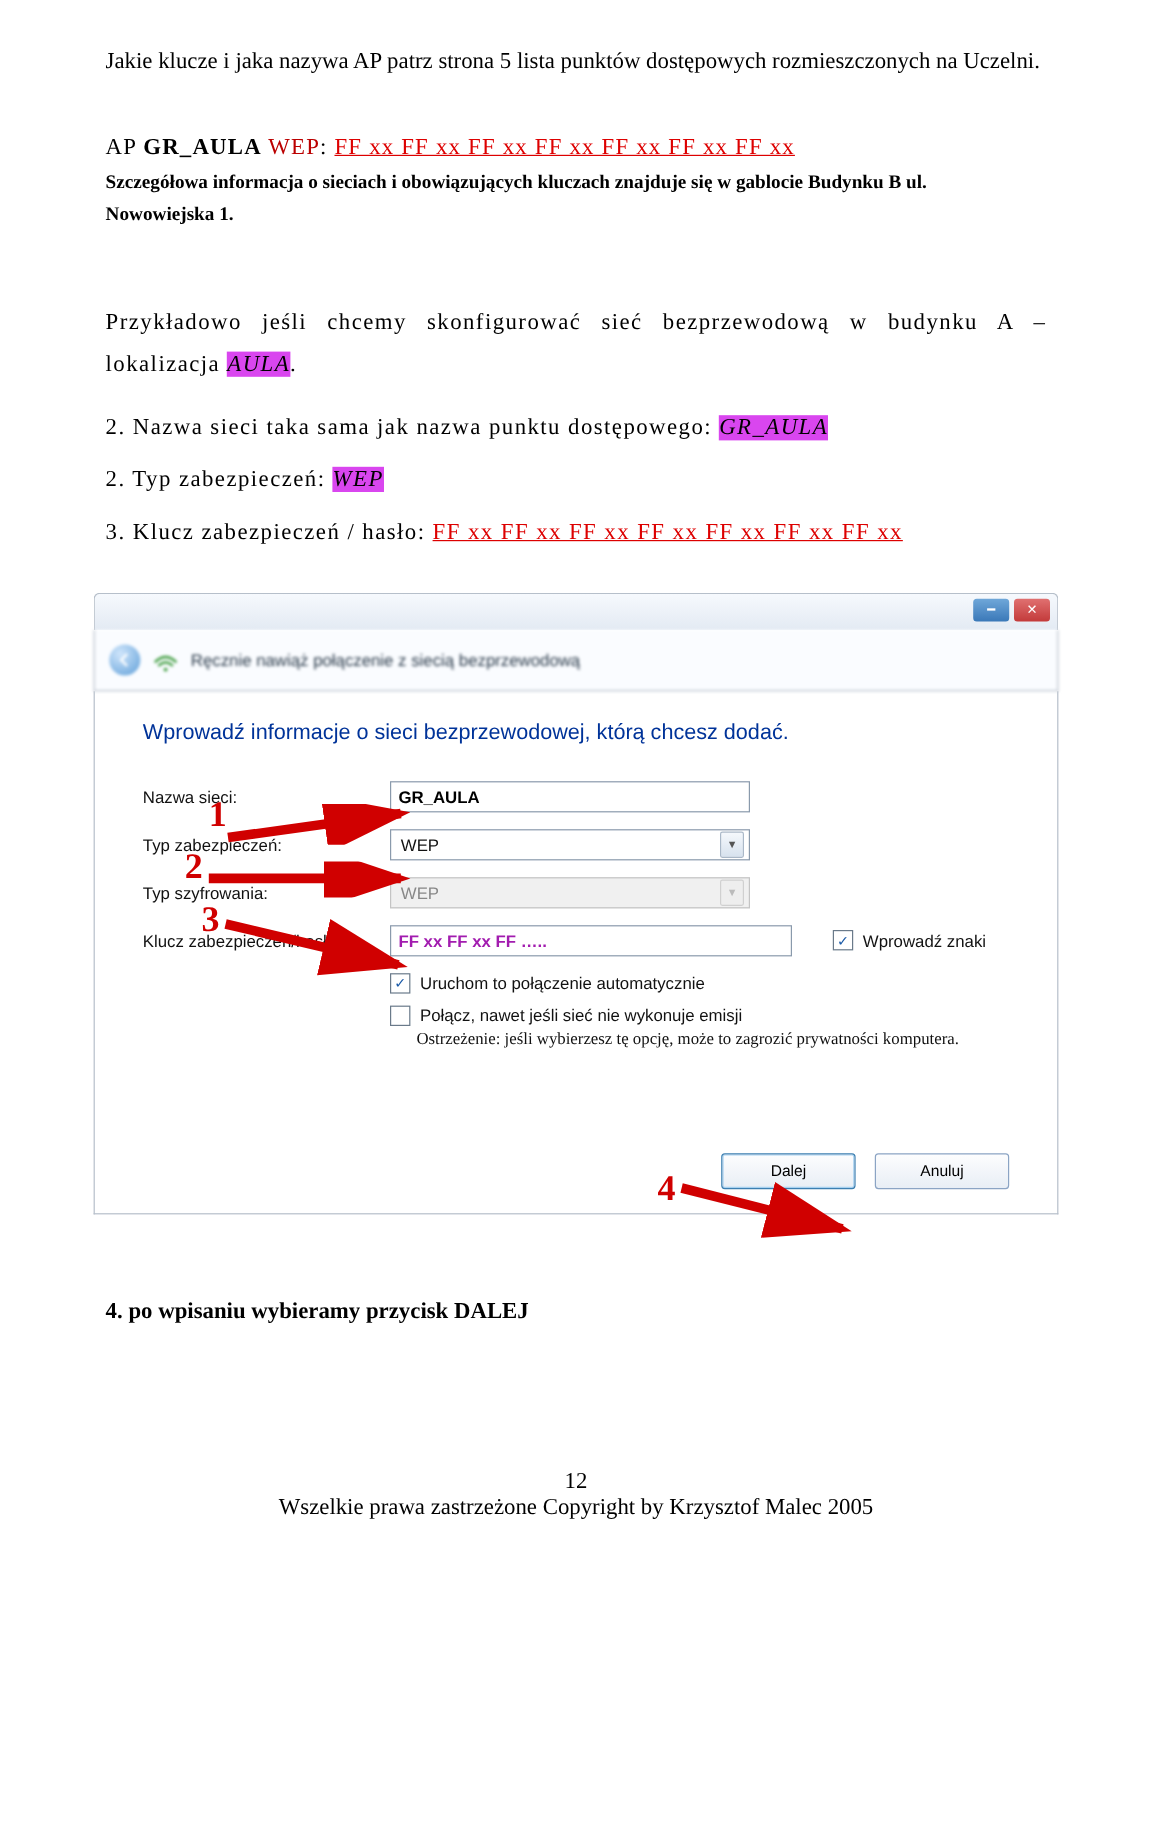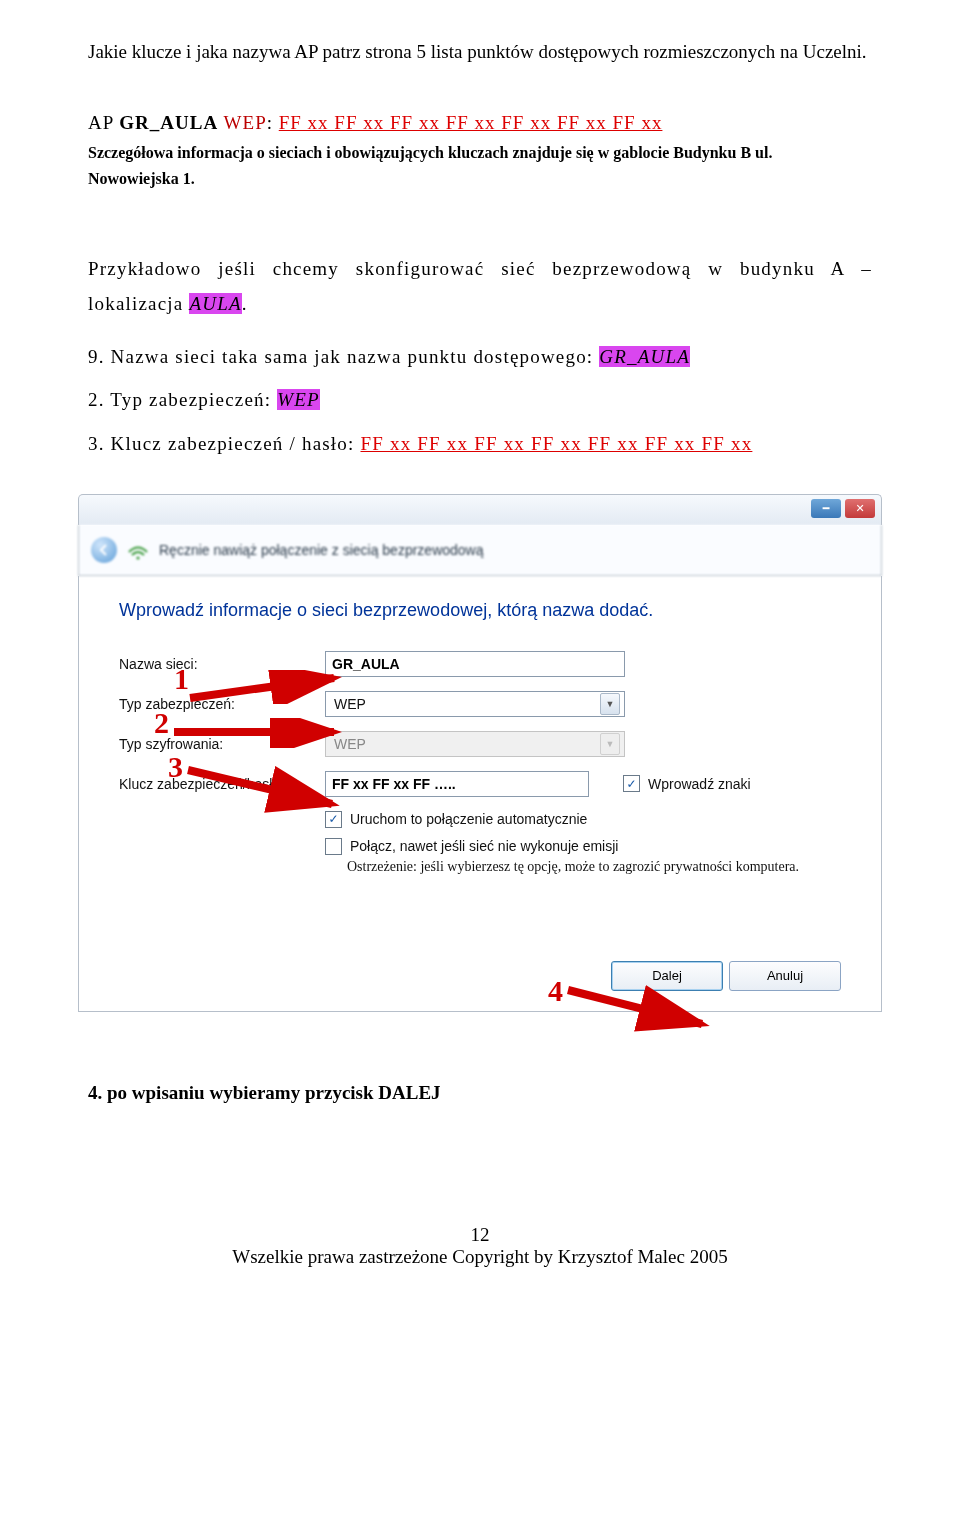--- a/index.html
+++ b/index.html
@@ -163,27 +163,27 @@
     width: 18px; height: 20px;
     background: linear-gradient(#f5f8fc,#d7e2ee);
     border: 1px solid #aab8c8;
     border-radius: 2px;
     display:flex;align-items:center;justify-content:center;
     font-size: 9px;color:#555;
   }
   .combo.disabled .combo-btn { background:#eee;border-color:#d0d0d0;color:#bbb; }
   .key-row { align-items:center; }
   .key-input {
-    width: 264px;
+    width: 335px;
     height: 26px;
     border: 1px solid #8a9aac;
     padding: 0 6px;
     font-size: 14px;
     font-weight: bold;
-    color: #000000;
+    color: #a21caf;
     box-sizing: border-box;
     display:flex;align-items:center;
   }
   .cb-row {
     display: flex;
     align-items:center;
     font-size: 14px;
     color: #111;
     margin: 10px 0 0 0;
   }
@@ -206,21 +206,21 @@
   .warn {
     font-size: 14px;
     color: #111;
     margin: 4px 0 0 228px;
     font-family: Liberation Serif, serif;
   }
   .btn-bar {
     margin: 86px 0 0 0;
     display:flex;
     justify-content:flex-end;
-    gap: 6px;
+    gap: 16px;
     position: relative;
   }
   .win-button {
     min-width: 82px;
     height: 28px;
     border: 1px solid #8ba4c4;
     border-radius: 3px;
     background: linear-gradient(#fdfdfe,#e8eef5);
     font-family: "Segoe UI", Arial, sans-serif;
     font-size: 13px;
@@ -276,21 +276,21 @@
 
   <p class="small bold">Szczegółowa informacja o sieciach i obowiązujących kluczach znajduje się w gablocie Budynku B ul.</p>
   <p class="small bold">Nowowiejska 1.</p>
 
   <p class="example">
     <span>Przykładowo jeśli chcemy skonfigurować sieć bezprzewodową w budynku A – lokalizacja </span><span class="hl">AULA</span><span>.</span>
   </p>
 
   <div class="num-list">
     <div>
-      <span>9. Nazwa sieci taka sama jak nazwa punktu dostępowego: </span>
+      <span>2. Nazwa sieci taka sama jak nazwa punktu dostępowego: </span>
       <span class="hl">GR_AULA</span>
     </div>
     <div>
       <span>2. Typ zabezpieczeń: </span>
       <span class="hl">WEP</span>
     </div>
     <div>
       <span>3. Klucz zabezpieczeń / hasło: </span>
       <span class="red">FF xx FF xx FF xx FF xx FF xx FF xx FF xx</span>
     </div>
@@ -315,21 +315,21 @@
         <svg width="22" height="22" viewBox="0 0 22 22">
           <path d="M2 13 Q11 4 20 13" stroke="#3b9b3b" stroke-width="2" fill="none"></path>
           <path d="M5 16 Q11 10 17 16" stroke="#3b9b3b" stroke-width="2" fill="none"></path>
           <circle cx="11" cy="19" r="1.6" fill="#3b9b3b"></circle>
         </svg>
       </span>
       <span class="breadcrumb-text">Ręcznie nawiąż połączenie z siecią bezprzewodową</span>
     </div>
 
     <div class="content-panel">
-      <p class="big-title">Wprowadź informacje o sieci bezprzewodowej, którą nazwa dodać.</p>
+      <p class="big-title">Wprowadź informacje o sieci bezprzewodowej, którą chcesz dodać.</p>
 
       <div class="form-row">
         <span class="form-label">Nazwa sieci:</span>
         <span class="textbox">GR_AULA</span>
       </div>
 
       <div class="form-row">
         <span class="form-label">Typ zabezpieczeń:</span>
         <span class="combo">
           <span>WEP</span>

